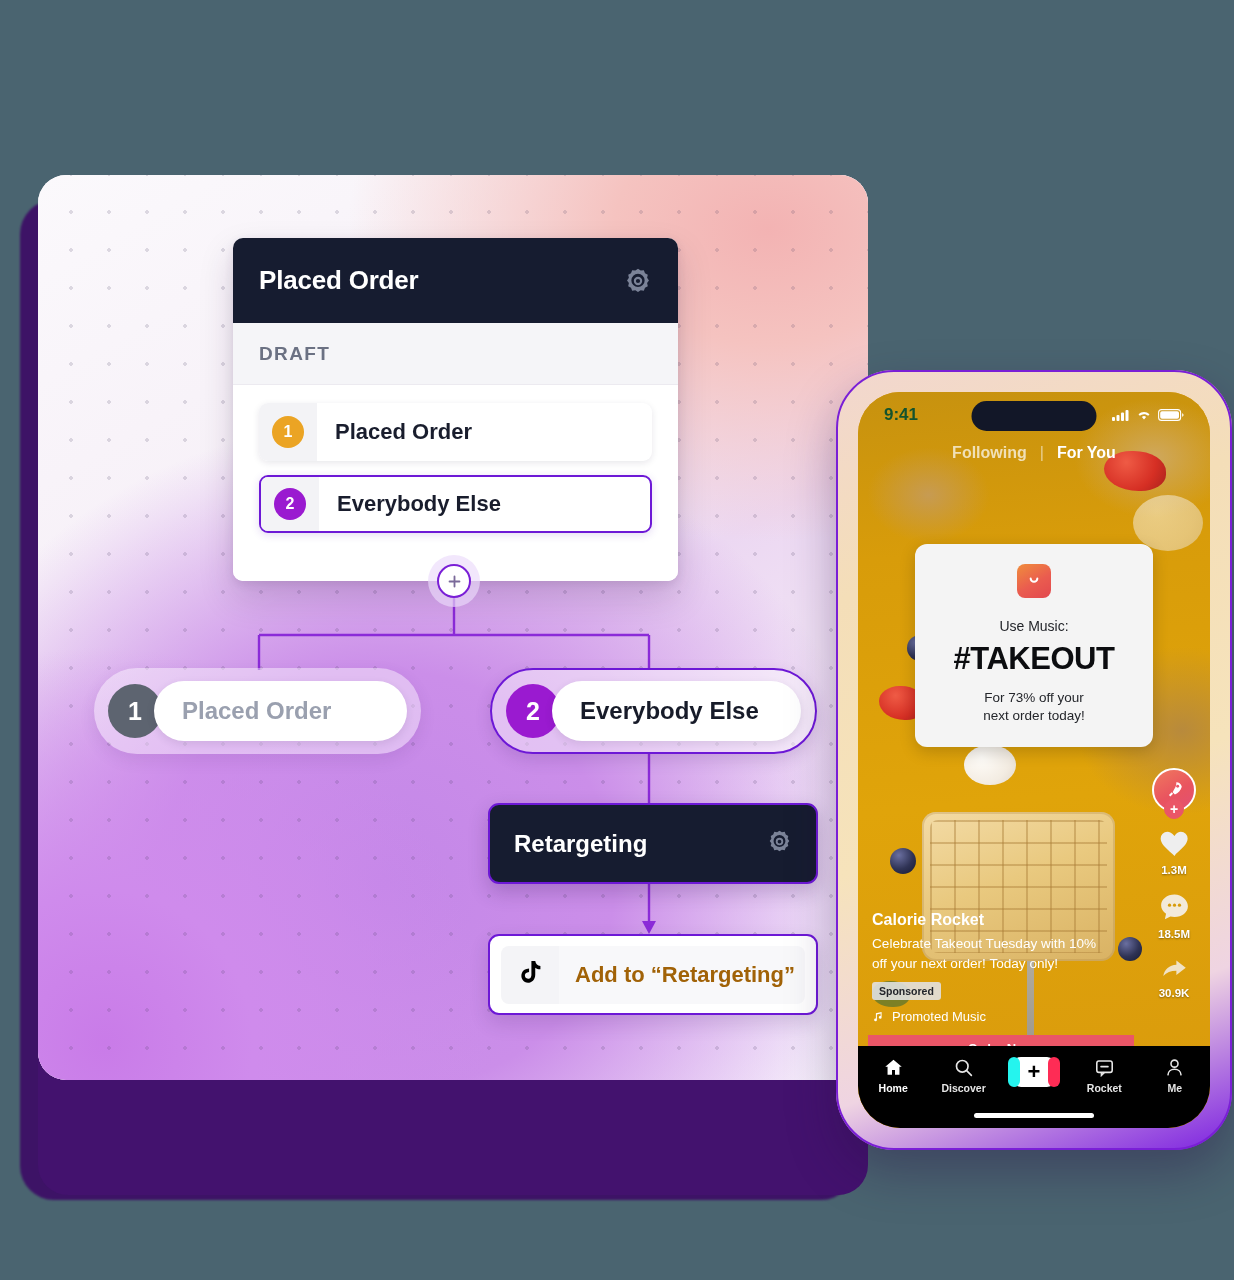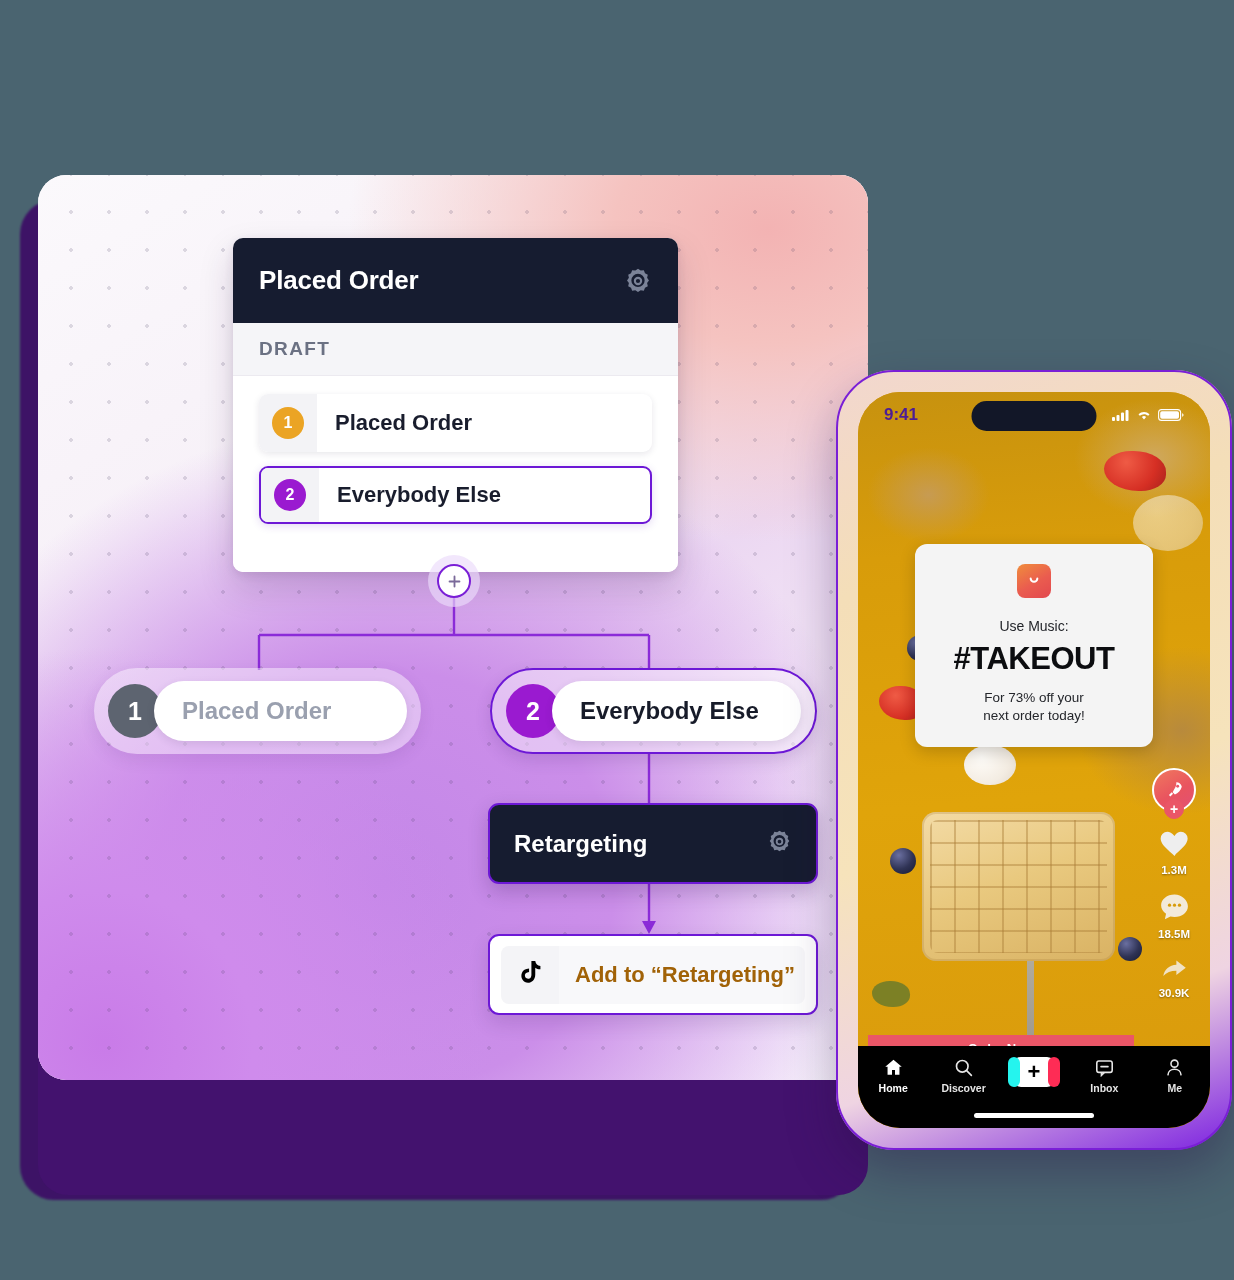--- a/index.html
+++ b/index.html
@@ -60,21 +60,21 @@
     box-shadow:0 16px 34px rgba(45,20,70,.17), 0 3px 10px rgba(45,20,70,.10);
   }
   .wf-head{
     background:#161c30; height:85px;
     display:flex; align-items:center; justify-content:space-between;
     padding:0 26px;
   }
   .wf-title{ color:#fff; font-size:26px; font-weight:700; letter-spacing:-.2px; }
   .gear{ width:28px; height:28px; }
   .wf-sub{
-    background:#f5f5f8; height:53px;
+    background:#f5f5f8; height:62px;
     display:flex; align-items:center; padding:0 26px;
     color:#6b7183; font-size:19px; font-weight:700; letter-spacing:1.4px;
     border-bottom:1px solid #eceaf0;
   }
   .wf-body{ padding:18px 26px 34px 26px; background:#fff; }
 
   .step{
     display:flex; align-items:center;
     height:58px; border-radius:9px; overflow:hidden;
     margin-bottom:14px;
@@ -239,21 +239,21 @@
     background:linear-gradient(to bottom,#b9b3a6,#8a8478);
     border-radius:3px;
   }
 
   
   .statusbar{
     position:absolute; top:0; left:0; right:0; height:46px;
     display:flex; align-items:center; justify-content:space-between;
     padding:0 26px; z-index:6;
   }
-  .st-time{ color:#4c1d95; font-size:17px; font-weight:700; }
+  .st-time{ color:#14532d; font-size:17px; font-weight:700; }
   .st-right{ display:flex; align-items:center; gap:6px; }
   .notch{
     position:absolute; left:50%; top:9px; transform:translateX(-50%);
     width:125px; height:30px; background:#121728; border-radius:18px; z-index:7;
   }
 
   
   .toptabs{
     position:absolute; top:52px; left:0; right:0;
     display:flex; align-items:center; justify-content:center; gap:13px;
@@ -467,33 +467,49 @@
           <path d="M8 5.2c1.6 0 3.1.6 4.2 1.6l1.3-1.6A8.2 8.2 0 0 0 8 3.1a8.2 8.2 0 0 0-5.5 2.1l1.3 1.6A6.3 6.3 0 0 1 8 5.2z"></path>
         </svg>
         <svg viewBox="0 0 26 12" width="26" height="12" fill="none">
           <rect x="0.6" y="0.6" width="22" height="10.8" rx="3" stroke="#fff" stroke-width="1.1"></rect>
           <rect x="2.2" y="2.2" width="18.8" height="7.6" rx="1.8" fill="#fff"></rect>
           <path d="M24.2 4.2v3.6c.9-.3 1.3-.9 1.3-1.8s-.4-1.5-1.3-1.8z" fill="#fff"></path>
         </svg>
       </span>
     </div>
 
+    <div class="toptabs">
+      <span class="tt-following">Following</span>
+      <span class="tt-div">|</span>
+      <span class="tt-foryou">For You</span>
+    </div>
 
     <div class="promo">
       <div class="promo-logo">
         <svg viewBox="0 0 24 24" width="20" height="20" fill="#fff">
           <path d="M8 9a4 4 0 0 0 8 0" stroke="#fff" stroke-width="2.4" fill="none" stroke-linecap="round"></path>
         </svg>
       </div>
       <div class="promo-use">Use Music:</div>
       <div class="promo-code">#TAKEOUT</div>
       <div class="promo-sub">For 73% off your</div>
       <div class="promo-sub">next order today!</div>
     </div>
 
+    <div class="caption">
+      <div class="cap-user">Calorie Rocket</div>
+      <div class="cap-text">Celebrate Takeout Tuesday with 10% off your next order! Today only!</div>
+      <div><span class="cap-sponsored">Sponsored</span></div>
+      <div class="cap-music">
+        <svg viewBox="0 0 16 16" width="13" height="13" fill="#fff">
+          <path d="M6 12.2a1.7 1.7 0 1 1-1.2-1.6V4l7-1.5v6.6a1.7 1.7 0 1 1-1.2-1.6V4.4L6 5.4v6.8z"></path>
+        </svg>
+        <span>Promoted Music</span>
+      </div>
+    </div>
 
     <div class="ordernow">Order Now</div>
 
     <div class="rail">
       <div class="rail-item">
         <div class="avatar">
           <svg viewBox="0 0 24 24" width="22" height="22" fill="#fff">
             <path d="M14.5 3.5c3 0 5.5 2 6 5-1 4-4 7-7.5 8.5l-2.5-2.5C12 11 15 8 14.5 3.5z"></path>
             <path d="M9.5 14.5l-3 3 1.5 1.5 3-3z"></path>
             <circle cx="16" cy="8" r="1.6" fill="#ea5667"></circle>
@@ -542,21 +558,21 @@
         <div class="create-btn">
           <span class="create-plus">+</span>
         </div>
       </div>
       <div class="nav-item">
         <svg viewBox="0 0 24 24" width="21" height="21" fill="none" stroke="#e6e6e6" stroke-width="1.8">
           <rect x="3.2" y="4.6" width="17.6" height="13" rx="2.4"></rect>
             <path d="M8 11h8" stroke-linecap="round"></path>
           <path d="M8.5 17.6L8.5 21l3.4-3.4" fill="none"></path>
         </svg>
-        <span class="nav-label dim">Inbox</span>
+        <span class="nav-label dim">Rocket</span>
       </div>
       <div class="nav-item">
         <svg viewBox="0 0 24 24" width="21" height="21" fill="none" stroke="#e6e6e6" stroke-width="1.8">
           <circle cx="12" cy="7.6" r="4"></circle>
             <path d="M4.6 20.4c0-4 3.3-6.4 7.4-6.4s7.4 2.4 7.4 6.4" stroke-linecap="round"></path>
         </svg>
         <span class="nav-label dim">Me</span>
       </div>
     </div>
     <div class="home-ind"></div>

